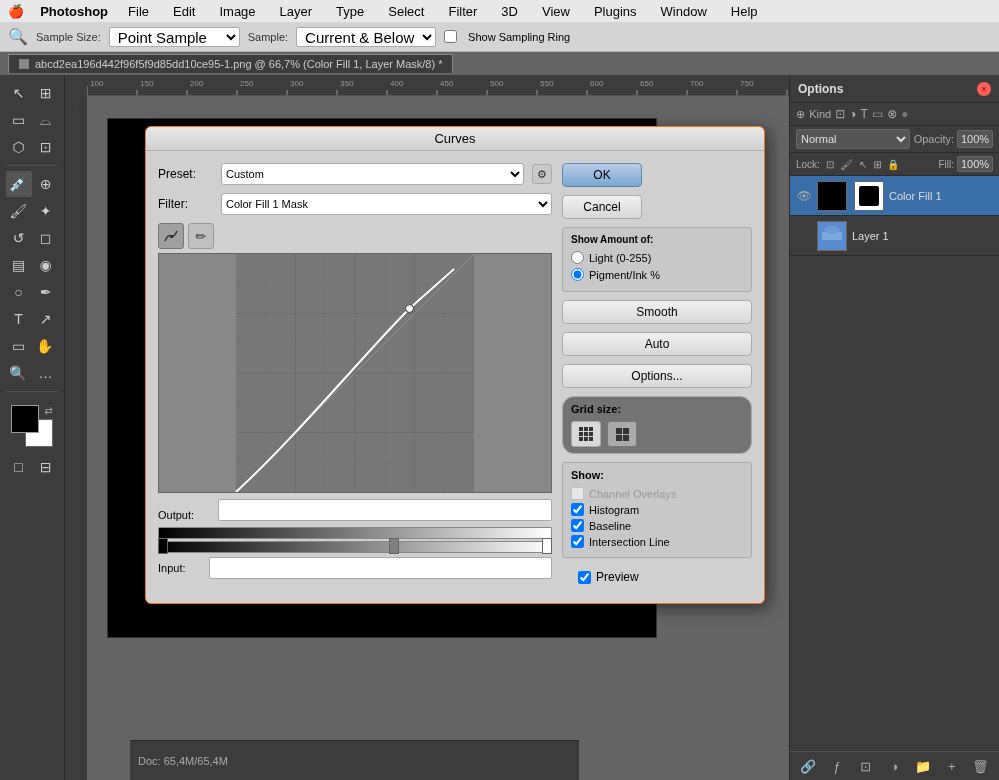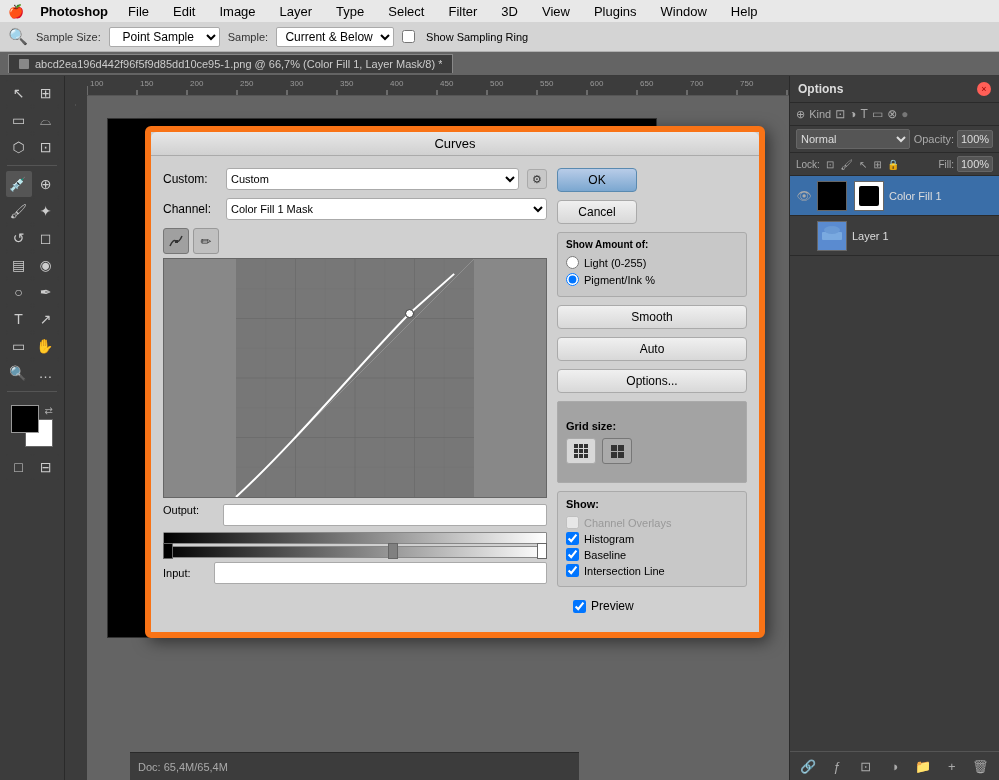--- a/index.html
+++ b/index.html
@@ -4,21 +4,21 @@
   <style>
     * { margin: 0; padding: 0; box-sizing: border-box; }
     body { width: 999px; height: 780px; overflow: hidden; background: #3c3c3c; font-family: -apple-system, 'Helvetica Neue', Arial, sans-serif; font-size: 12px; color: #ddd; user-select: none; }
 
     
     #menubar { width: 100%; height: 22px; background: #e8e8e8; display: flex; align-items: center; padding: 0 8px; gap: 16px; color: #000; font-size: 13px; }
     #menubar .menu-item { cursor: default; padding: 2px 4px; }
 
     
     #optionsbar { width: 100%; height: 30px; background: #d4d4d4; display: flex; align-items: center; padding: 0 8px; gap: 8px; color: #000; font-size: 11px; border-bottom: 1px solid #b0b0b0; }
-    #optionsbar select, #optionsbar input[type="text"] { height: 20px; font-size: 12px; border: 1px solid #aaa; border-radius: 2px; background: white; padding: 0 4px; text-align: center; }
+    #optionsbar select, #optionsbar input[type="text"] { height: 20px; font-size: 15px; border: 1px solid #aaa; border-radius: 2px; background: white; padding: 0 4px; }
     #optionsbar label { color: #333; }
     #optionsbar input[type="checkbox"] { margin-right: 3px; }
 
     
     #tabbar { width: 100%; height: 24px; background: #646464; display: flex; align-items: center; padding: 0 8px; font-size: 11px; color: #ccc; border-bottom: 1px solid #3a3a3a; }
     #tabbar .tab { background: #3c3c3c; border-top: 1px solid #888; border-left: 1px solid #888; border-right: 1px solid #888; border-bottom: none; padding: 3px 10px; color: #ddd; display: flex; align-items: center; gap: 6px; }
     #tabbar .tab .doc-icon { width: 10px; height: 10px; background: #888; border-radius: 1px; display: inline-block; }
 
     
     #main { display: flex; height: calc(780px - 22px - 30px - 24px); }
@@ -59,38 +59,38 @@
     .layer-item { display: flex; align-items: center; padding: 4px 6px; gap: 5px; border-bottom: 1px solid #2a2a2a; cursor: pointer; height: 40px; }
     .layer-item.selected { background: #3a6ea8; }
     .layer-eye { width: 16px; height: 16px; display: flex; align-items: center; justify-content: center; color: #aaa; font-size: 12px; }
     .layer-thumb { width: 30px; height: 30px; background: #000; border: 1px solid #666; display: flex; align-items: center; justify-content: center; font-size: 8px; color: #888; }
     .layer-mask-thumb { width: 30px; height: 30px; background: #888; border: 1px solid #666; margin-left: 2px; }
     .layer-name { font-size: 11px; color: #ddd; flex: 1; }
     .layers-bottom { display: flex; align-items: center; justify-content: space-around; padding: 4px; border-top: 1px solid #555; margin-top: auto; }
     .layer-action-btn { width: 20px; height: 20px; color: #aaa; display: flex; align-items: center; justify-content: center; cursor: pointer; font-size: 13px; }
 
     
-    #curves-dialog { position: absolute; top: 50px; left: 80px; width: 620px; background: #d0d0d0; border: 6px solid #f97316; border-radius: 6px; box-shadow: 4px 4px 16px rgba(0,0,0,0.5); z-index: 100; }
+    #curves-dialog { position: absolute; top: 50px; left: 80px; width: 620px; background: #d0d0d0; border: 1px solid #f97316; border-radius: 6px; box-shadow: 4px 4px 16px rgba(0,0,0,0.5); z-index: 100; }
     #curves-titlebar { background: linear-gradient(to bottom, #e8e8e8, #d0d0d0); border-bottom: 1px solid #aaa; border-radius: 6px 6px 0 0; padding: 4px 8px; text-align: center; font-size: 13px; color: #000; position: relative; font-weight: 500; }
     #curves-body { display: flex; padding: 12px; gap: 10px; }
     #curves-left { flex: 1; }
     #curves-right { width: 190px; display: flex; flex-direction: column; gap: 8px; }
 
     .curves-row { display: flex; align-items: center; gap: 8px; margin-bottom: 8px; }
     .curves-row label { font-size: 12px; color: #000; min-width: 55px; }
     .curves-row select { height: 22px; border: 1px solid #aaa; border-radius: 3px; background: white; font-size: 11px; flex: 1; }
     .curves-row .gear-btn { width: 20px; height: 20px; background: #c8c8c8; border: 1px solid #aaa; border-radius: 3px; display: flex; align-items: center; justify-content: center; cursor: pointer; font-size: 11px; color: #333; }
 
     .curves-tools { display: flex; align-items: center; gap: 4px; margin-bottom: 4px; }
     .curves-tool-btn { width: 26px; height: 26px; background: #c0c0c0; border: 1px solid #999; border-radius: 3px; display: flex; align-items: center; justify-content: center; cursor: pointer; color: #333; font-size: 13px; }
     .curves-tool-btn.active { background: #a0a0a0; border-color: #777; }
 
     #curves-graph { width: 100%; height: 240px; background: #888; border: 1px solid #666; position: relative; overflow: hidden; }
 
-    .curves-input-row { display: flex; align-items: flex-start; gap: 15px; margin-top: 4px; }
+    .curves-input-row { display: flex; align-items: flex-end; gap: 15px; margin-top: 4px; }
     .curves-input-row label { font-size: 11px; color: #000; min-width: 45px; }
     .output-display { flex: 1; height: 22px; background: #fff; border: 1px solid #aaa; border-radius: 2px; display: flex; align-items: center; padding: 0 4px; font-size: 11px; color: #000; }
 
     .curves-slider { width: 100%; position: relative; margin-top: 6px; }
     .slider-track { width: 100%; height: 12px; background: linear-gradient(to right, #000, #fff); border: 1px solid #888; border-radius: 1px; }
 
     .input-slider-area { position: relative; margin-top: 2px; }
     .input-track { width: 100%; height: 12px; background: linear-gradient(to right, #000, #fff); border: 1px solid #888; }
     .input-handle-black { width: 10px; height: 16px; background: #000; border: 1px solid #666; position: absolute; top: -3px; left: 0; cursor: pointer; }
     .input-handle-white { width: 10px; height: 16px; background: #fff; border: 1px solid #666; position: absolute; top: -3px; right: 0; cursor: pointer; }
@@ -103,38 +103,38 @@
     
     .dialog-btn { width: 80px; height: 24px; background: linear-gradient(to bottom, #f0f0f0, #d8d8d8); border: 1px solid #aaa; border-radius: 4px; cursor: pointer; font-size: 12px; color: #000; display: flex; align-items: center; justify-content: center; }
     .dialog-btn.primary { background: linear-gradient(to bottom, #b8cce8, #7ba7d0); border-color: #5a8ab0; color: #000; }
 
     .show-amount-group { border: 1px solid #aaa; border-radius: 3px; padding: 6px 8px; background: #c8c8c8; }
     .show-amount-group .group-title { font-size: 10px; color: #000; margin-bottom: 6px; font-weight: bold; }
     .radio-row { display: flex; align-items: center; gap: 5px; margin-bottom: 4px; }
     .radio-row input[type="radio"] { margin: 0; }
     .radio-row label { font-size: 11px; color: #000; }
 
-    .grid-size-group { border: 1px solid #aaa; border-radius: 2px; padding: 18px 8px; background: #a3a3a3; }
+    .grid-size-group { border: 1px solid #aaa; border-radius: 12px; padding: 6px 8px; background: #737373; }
     .grid-size-group .group-title { font-size: 11px; color: #000; margin-bottom: 6px; font-weight: bold; }
     .grid-size-row { display: flex; gap: 6px; }
     .grid-btn { width: 30px; height: 26px; background: #d8d8d8; border: 1px solid #aaa; border-radius: 3px; cursor: pointer; display: flex; align-items: center; justify-content: center; }
     .grid-btn.active { background: #aaa; border-color: #777; }
     .grid-icon-small { display: grid; grid-template-columns: repeat(3,4px); gap: 1px; }
     .grid-icon-small span { width: 4px; height: 4px; background: #333; }
     .grid-icon-large { display: grid; grid-template-columns: repeat(2,6px); gap: 1px; }
     .grid-icon-large span { width: 6px; height: 6px; background: #333; }
 
     .show-group { border: 1px solid #aaa; border-radius: 3px; padding: 6px 8px; background: #c8c8c8; }
     .show-group .group-title { font-size: 11px; color: #000; margin-bottom: 6px; font-weight: bold; }
     .checkbox-row { display: flex; align-items: center; gap: 5px; margin-bottom: 3px; }
     .checkbox-row input[type="checkbox"] { margin: 0; }
     .checkbox-row label { font-size: 11px; color: #000; }
 
     
-    #statusbar { position: absolute; bottom: 0; left: 65px; right: 210px; height: 28px; background: #3c3c3c; border-top: 1px solid #2a2a2a; display: flex; align-items: center; padding: 0 8px; font-size: 11px; color: #aaa; gap: 20px; }
+    #statusbar { position: absolute; bottom: 0; left: 65px; right: 210px; height: 40px; background: #3c3c3c; border-top: 1px solid #2a2a2a; display: flex; align-items: center; padding: 0 8px; font-size: 11px; color: #aaa; gap: 20px; }
   </style>
 </head>
 <body>
 
 <div id="menubar">
   <span>🍎</span>
   <span style="font-weight:bold;">Photoshop</span>
   <span class="menu-item">File</span>
   <span class="menu-item">Edit</span>
   <span class="menu-item">Image</span>
@@ -332,32 +332,32 @@
 
     <div id="curves-dialog">
       <div id="curves-titlebar">
         <span>Curves</span>
       </div>
       <div id="curves-body">
 
         <div id="curves-left">
 
           <div class="curves-row">
-            <label>Custom:</label>
+            <label>Preset:</label>
             <select>
               <option>Custom</option>
               <option>Default</option>
               <option>Lighter</option>
               <option>Darker</option>
             </select>
             <div class="gear-btn">⚙</div>
           </div>
 
           <div class="curves-row">
-            <label>Channel:</label>
+            <label>Filter:</label>
             <select>
               <option>Color Fill 1 Mask</option>
               <option>RGB</option>
               <option>Red</option>
               <option>Green</option>
               <option>Blue</option>
             </select>
           </div>
 
           <div class="curves-tools">

